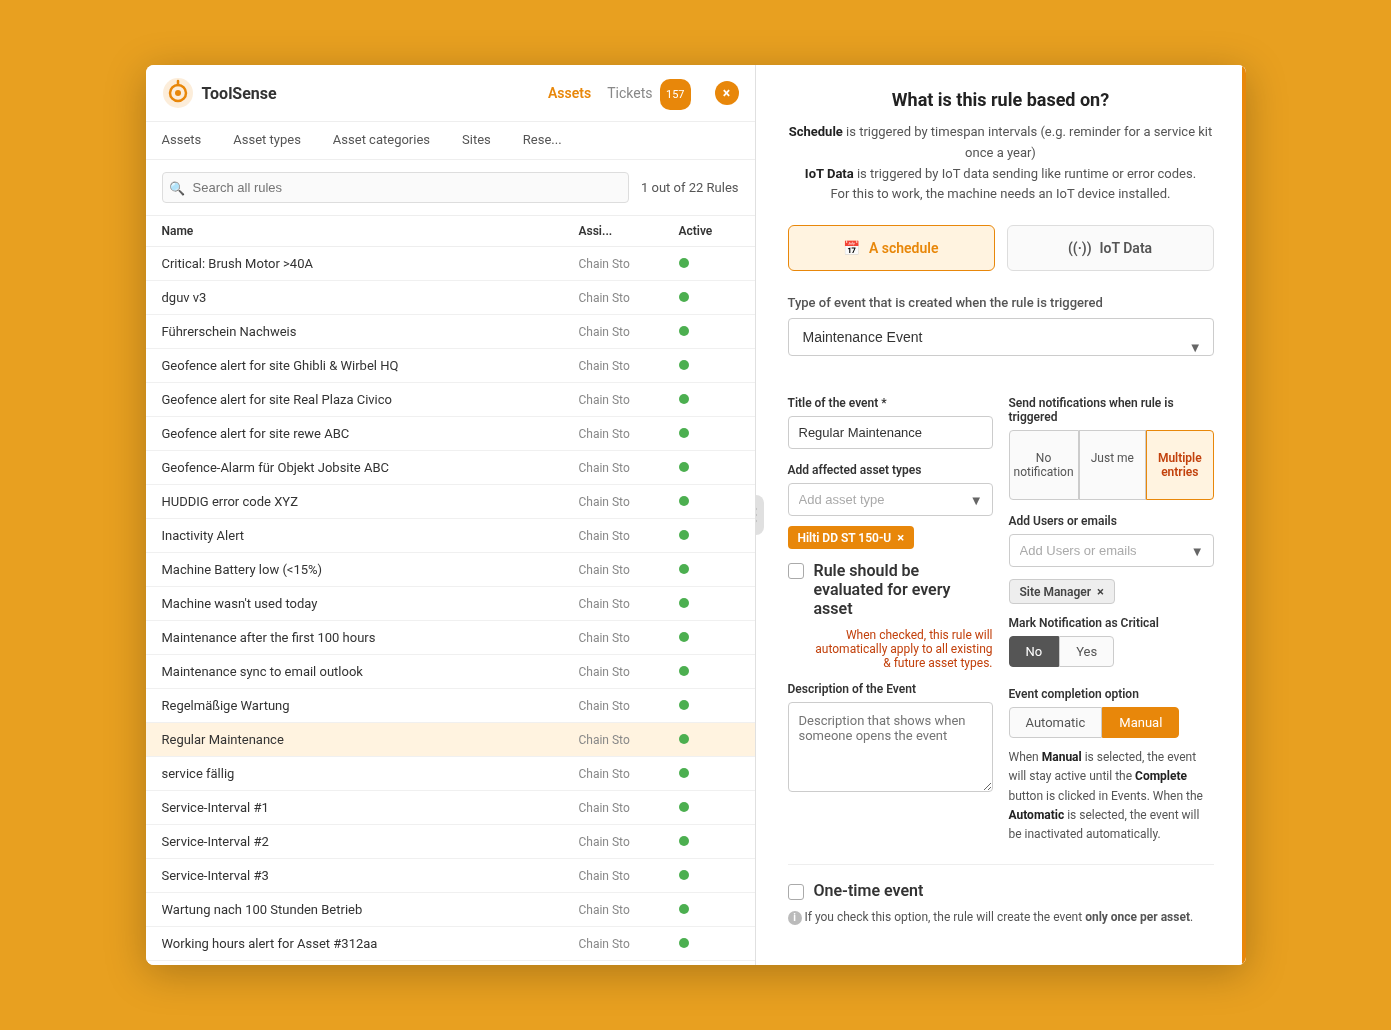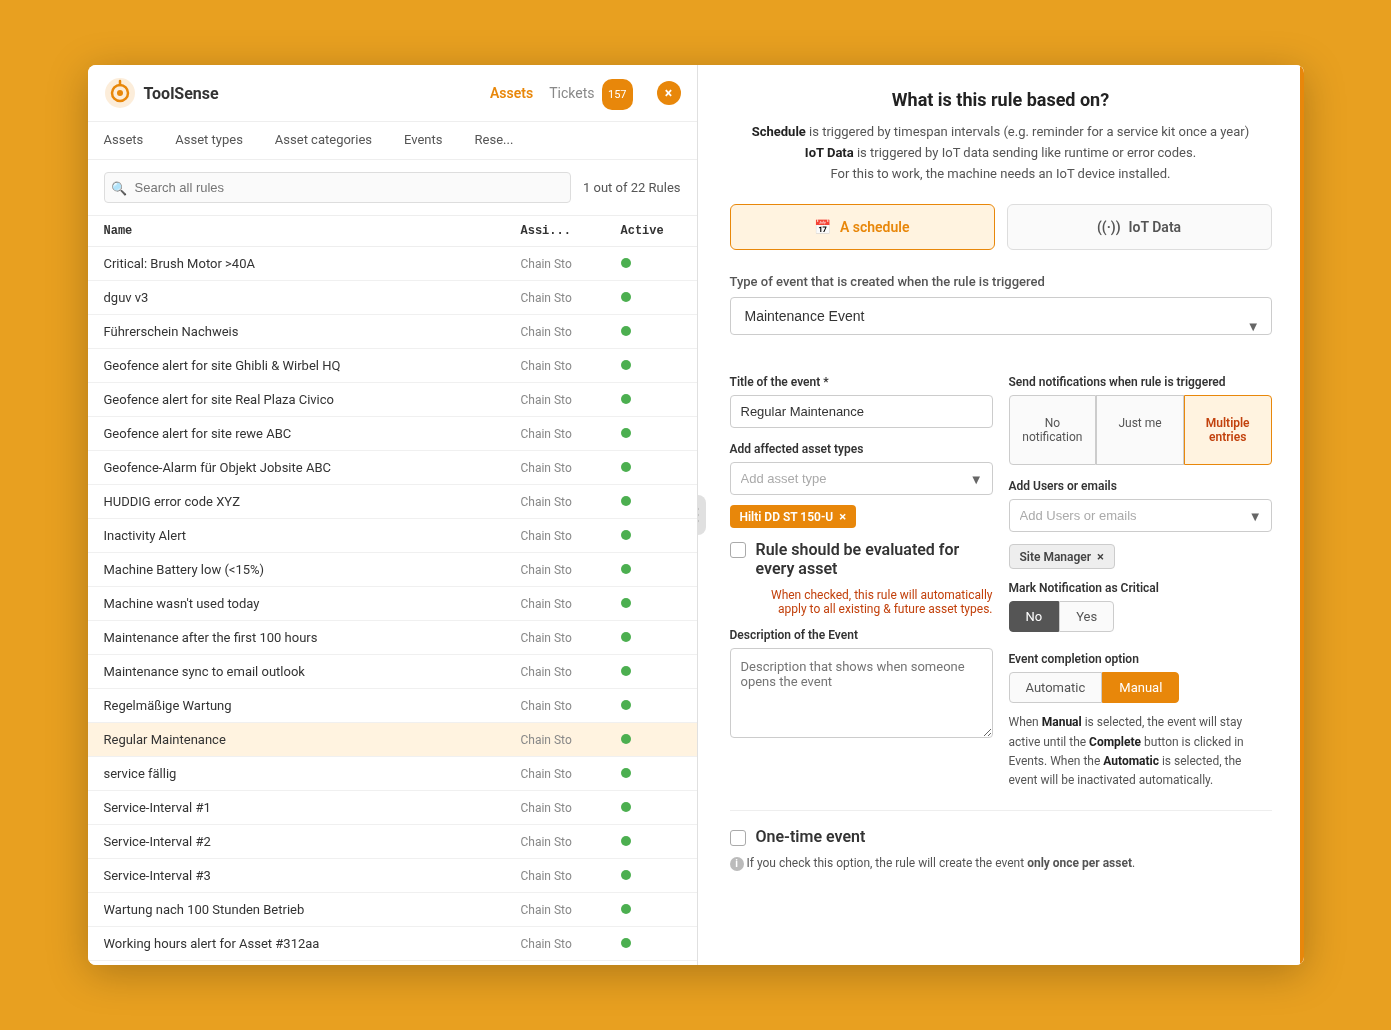--- a/index.html
+++ b/index.html
@@ -8,21 +8,21 @@
       font-family: -apple-system, BlinkMacSystemFont, 'Segoe UI', Roboto, sans-serif;
       font-size: 13px;
       color: #333;
       min-height: 1030px;
       display: flex;
       align-items: center;
       justify-content: center;
     }
     .app-wrapper {
       display: flex;
-      width: 1216px;
+      width: 1100px;
       height: 900px;
       background: #fff;
       border-radius: 8px;
       overflow: hidden;
       box-shadow: 0 8px 40px rgba(0,0,0,0.25);
       position: relative;
     }
 
     
     .left-panel {
@@ -157,21 +157,20 @@
       overflow-y: auto;
     }
     .table-header {
       display: grid;
       grid-template-columns: 1fr 100px 60px;
       padding: 8px 16px;
       border-bottom: 1px solid #eee;
       background: #fff;
       position: sticky;
       top: 0;
-      font-family: Liberation Mono, monospace;
     }
     .table-header-cell {
       font-size: 12px;
       font-weight: 600;
       color: #333;
     }
     .table-row {
       display: grid;
       grid-template-columns: 1fr 100px 60px;
       padding: 9px 16px;
@@ -597,21 +596,21 @@
           <span class="nav-badge">157</span>
         </span>
         <div class="close-btn">×</div>
       </div>
     </div>
 
     <div class="sub-nav">
       <div class="sub-nav-item">Assets</div>
       <div class="sub-nav-item">Asset types</div>
       <div class="sub-nav-item">Asset categories</div>
-      <div class="sub-nav-item">Events</div>
+      <div class="sub-nav-item">Sites</div>
       <div class="sub-nav-item">Rese...</div>
     </div>
 
     <div class="search-area">
       <div class="search-input-wrap">
         <span class="search-icon-inner">🔍</span>
         <input class="search-input" type="text" placeholder="Search all rules" style="">
       </div>
       <span class="rules-count">1 out of 22 Rules</span>
     </div>

